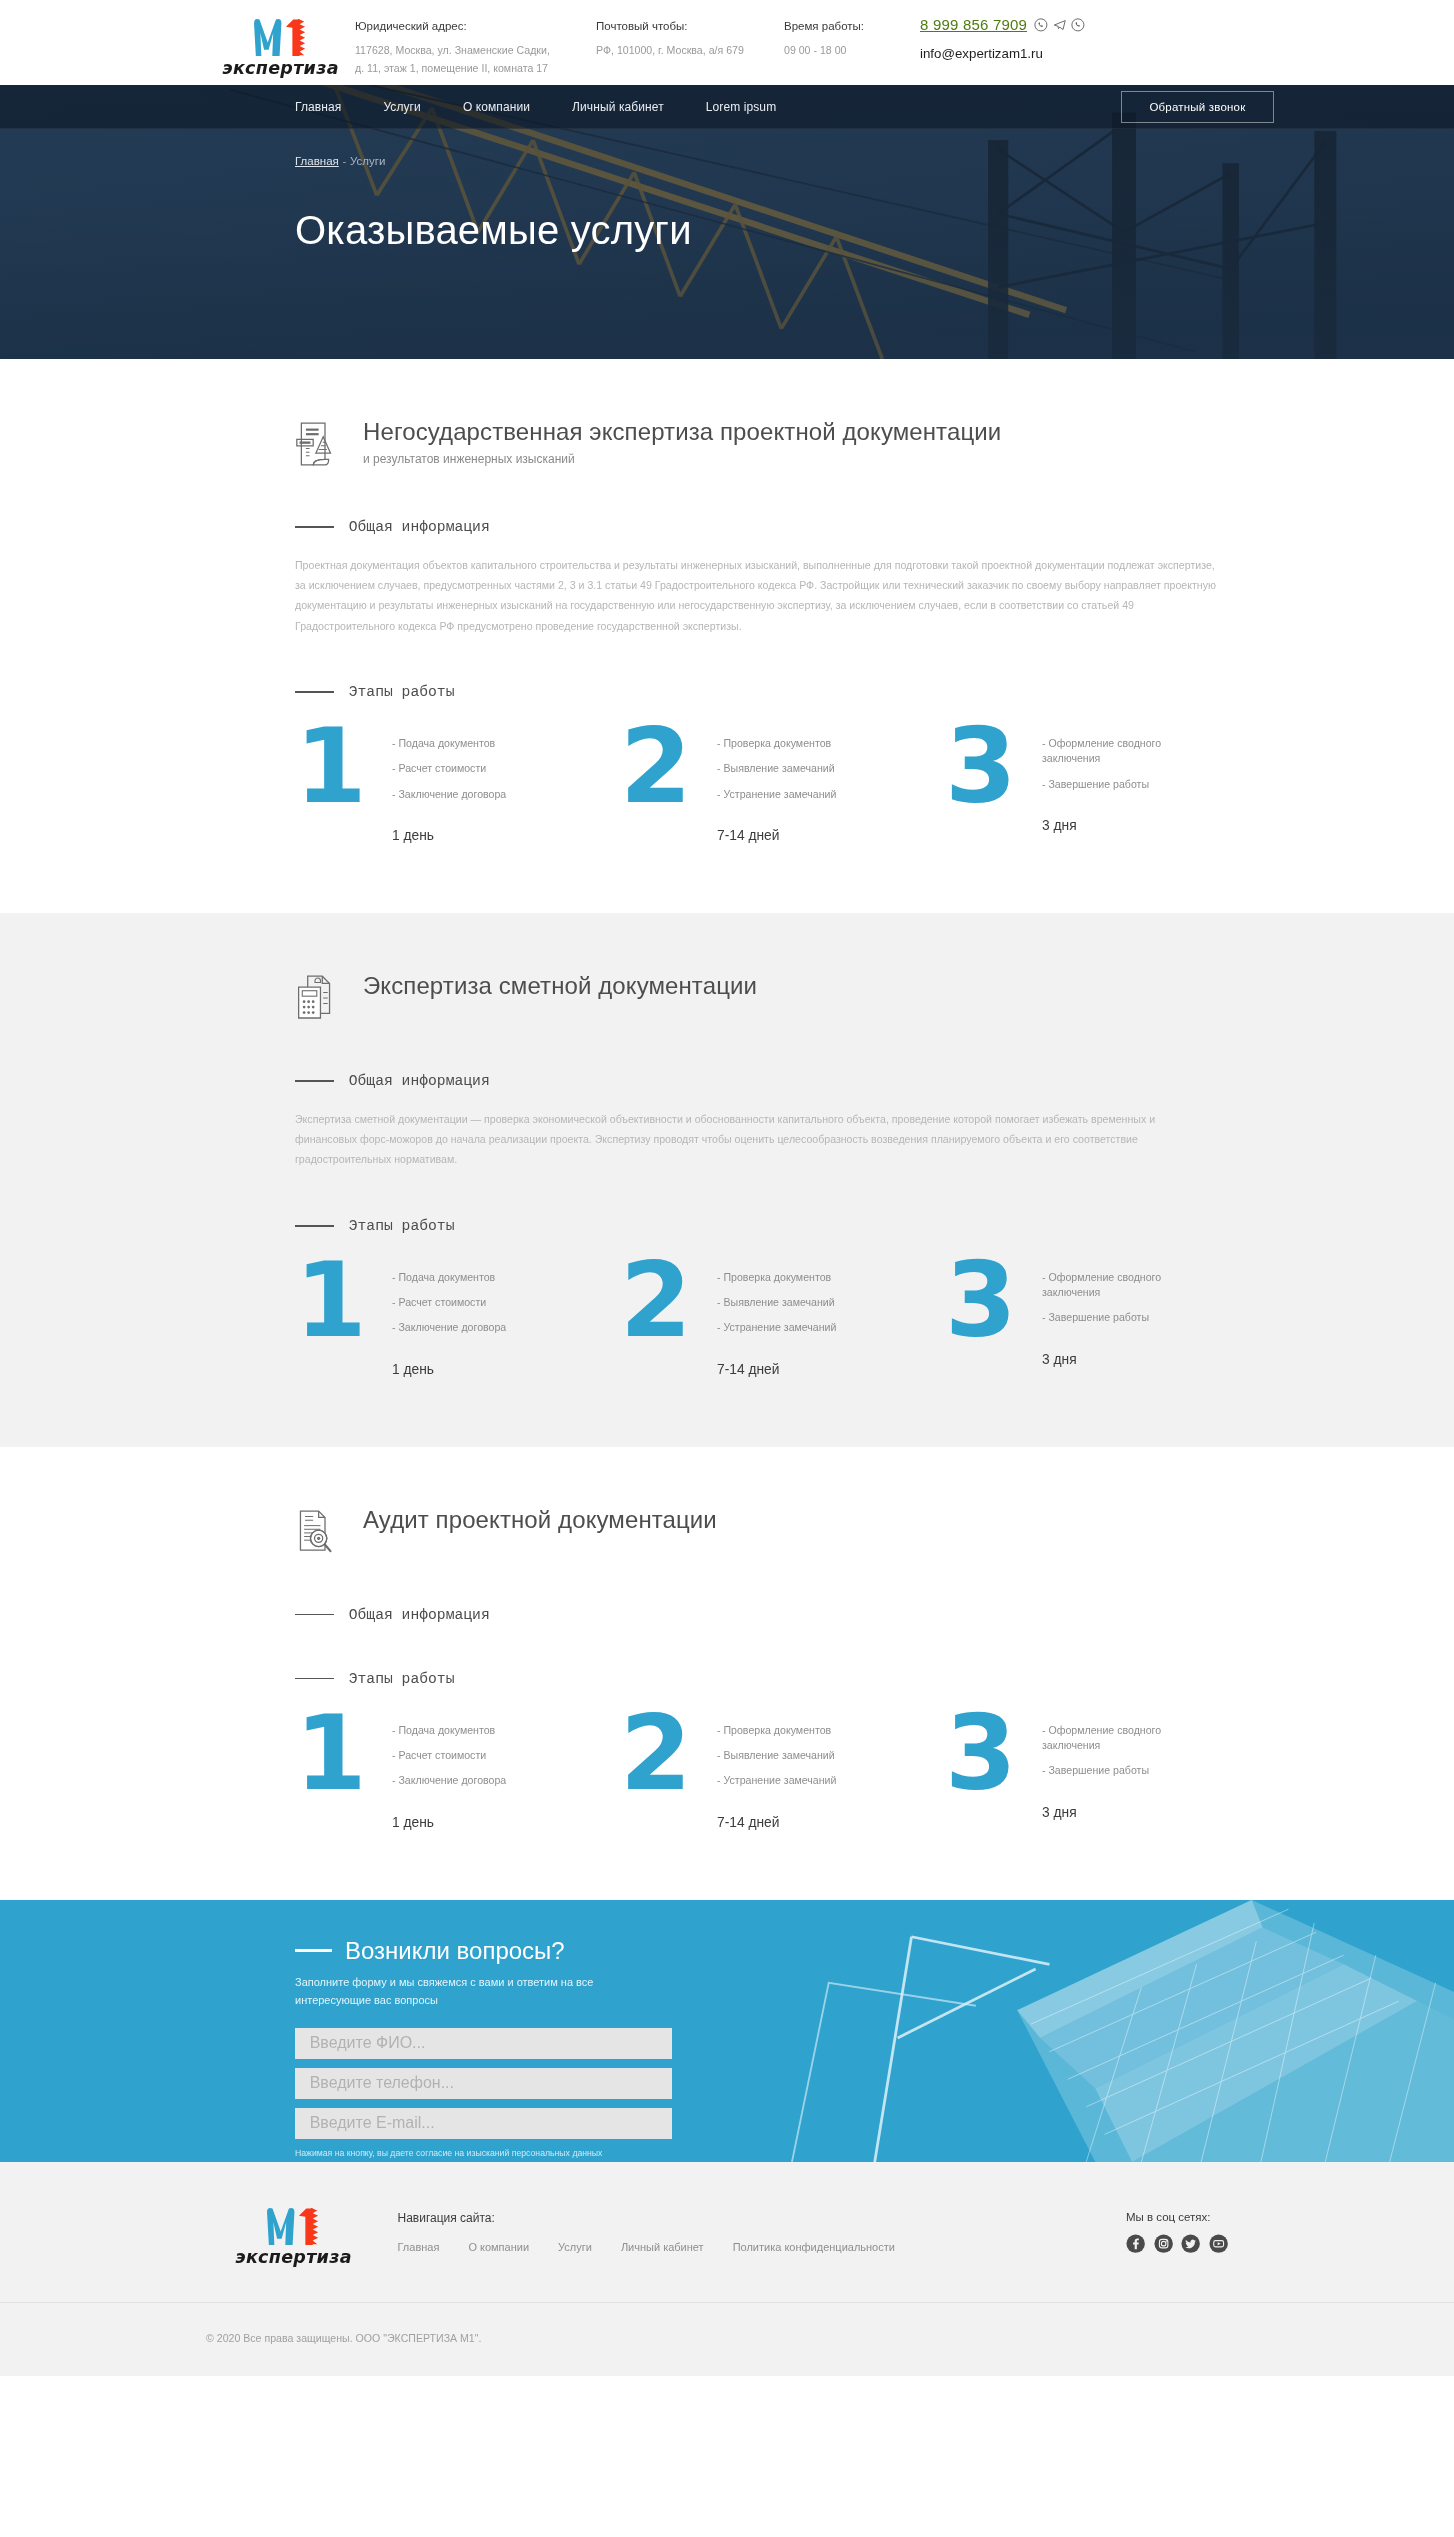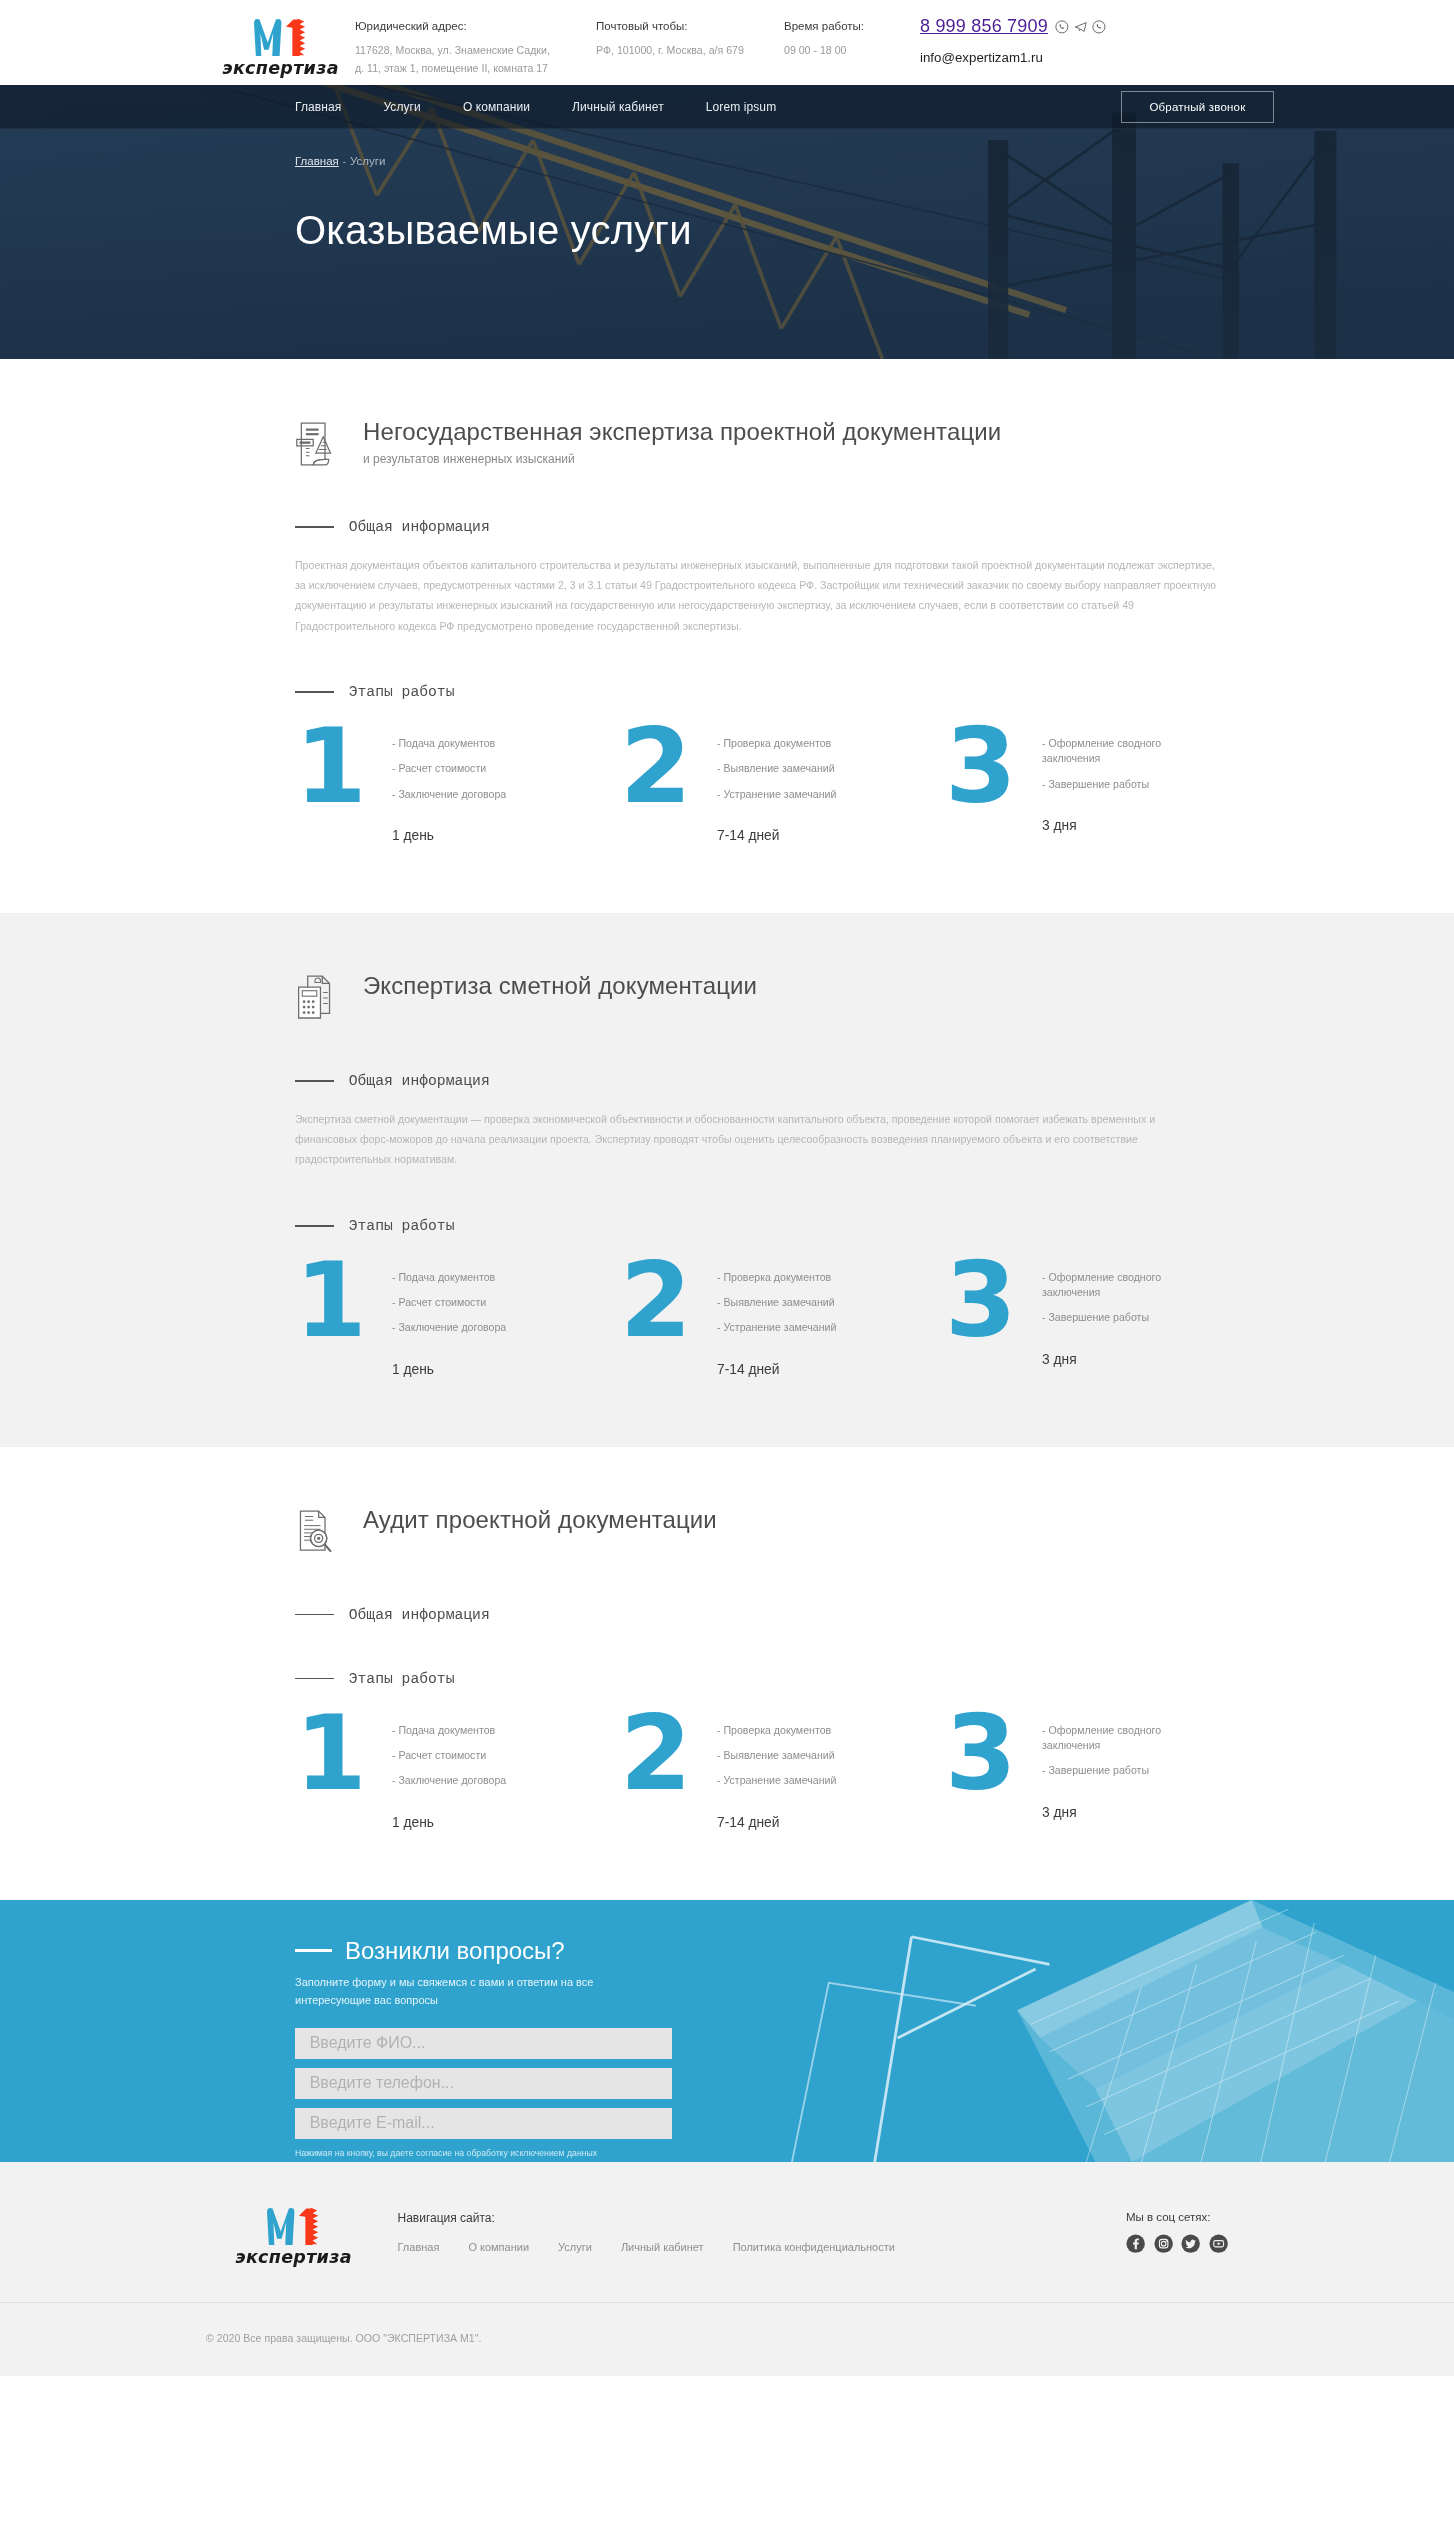--- a/index.html
+++ b/index.html
@@ -44,21 +44,21 @@
   .contact-col.c4 { width: 276px; padding-top: 1.8px; }
   .contact-title {
     font-size: 11.5px; color: #3a3a3a; font-weight: 400;
     margin-bottom: 10px; white-space: nowrap;
   }
   .contact-text {
     font-size: 10.6px; color: #9a9a9a; line-height: 1.65;
   }
   .phone-row { display:flex; align-items:center; gap: 7.4px; }
   .phone-num {
-    font-size: 18px; color: #4c1d95; font-weight: 400; letter-spacing: 0.2px;
+    font-size: 15px; color: #4d7c0f; font-weight: 400; letter-spacing: 0.2px;
     white-space: nowrap;
   }
   .msgr { display:flex; gap: 4.6px; align-items:center; }
   .msgr svg { display:block; }
   .email-txt {
     font-size: 13.3px; color: #1f1f1f; margin-top: 13px; display:block;
     text-decoration: none;
   }
 
   
@@ -570,21 +570,21 @@
     <div class="cta-inner">
       <div class="cta-head">
         <span class="cta-rule"></span>
         <h2 class="cta-title">Возникли вопросы?</h2>
       </div>
       <p class="cta-sub">Заполните форму и мы свяжемся с вами и ответим на все интересующие вас вопросы</p>
       <form class="cta-form">
         <input class="cta-input" type="text" placeholder="Введите ФИО..." style="">
         <input class="cta-input" type="tel" placeholder="Введите телефон..." style="">
         <input class="cta-input" type="email" placeholder="Введите E-mail..." style="">
-        <div class="cta-note">Нажимая на кнопку, вы даете согласие на обработку исключением данных</div>
+        <div class="cta-note">Нажимая на кнопку, вы даете согласие на изысканий персональных данных</div>
 
       </form>
     </div>
   </section>
 
   <footer class="footer">
     <div class="footer-inner">
       <div class="f-logo">
         <span>
           <svg width="57" height="42" viewBox="0 0 62 46">

